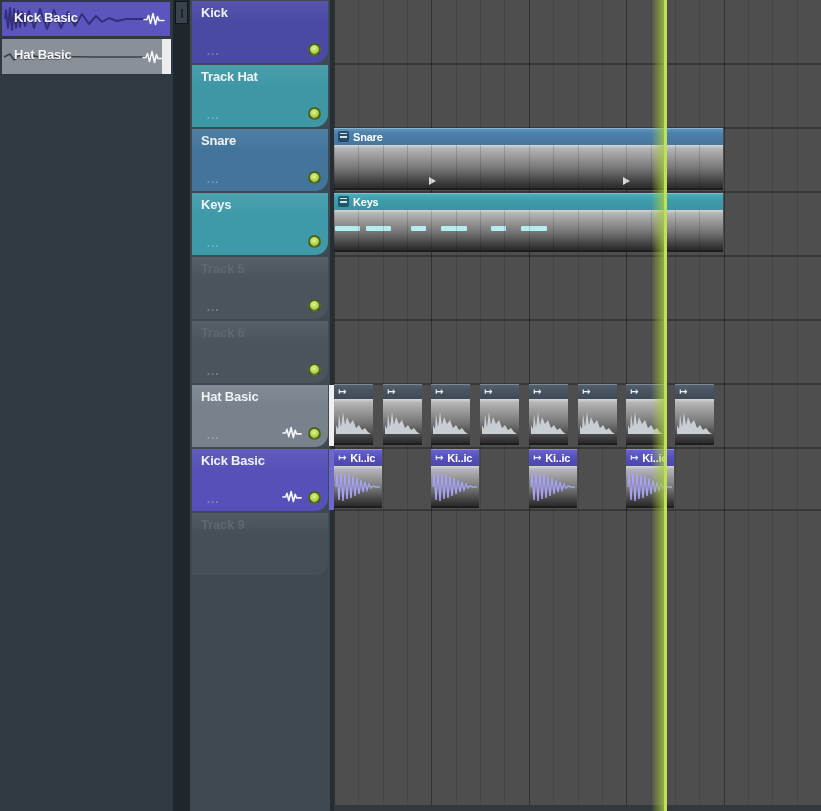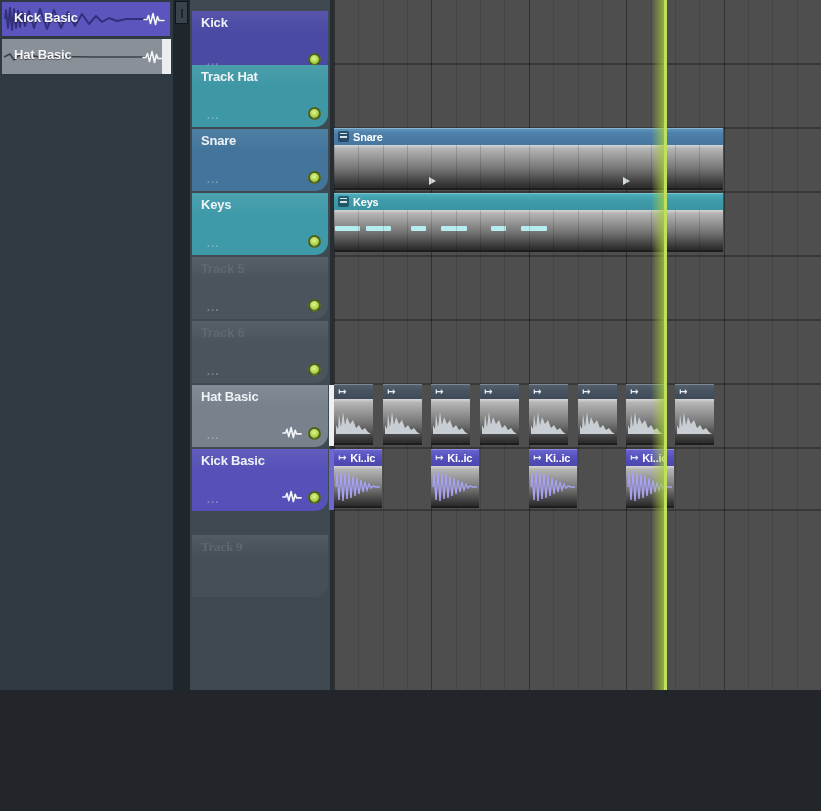--- a/index.html
+++ b/index.html
@@ -1,17 +1,17 @@
 <!DOCTYPE html>
 <html><head>
 <meta charset="utf-8">
 <style>
   html,body{margin:0;padding:0;background:#22262b;}
   *{box-sizing:border-box;}
-  .root{position:relative;width:821px;height:690px;overflow:hidden;
+  .root{position:relative;width:821px;height:811px;overflow:hidden;
         font-family:"Liberation Sans","DejaVu Sans",sans-serif;background:#c2410c;}
   .abs{position:absolute;}
 
   
   .browser{left:0;top:0;width:173px;height:811px;background:#2e3942;}
   .b-item{position:absolute;left:2px;overflow:hidden;cursor:pointer;}
   .b-item.kick{top:2px;width:168px;height:34px;background:#5a56bd;}
   .b-item.hat{top:39px;width:160px;height:35px;background:#899098;}
   .hat-strip{left:162px;top:39px;width:9px;height:35px;background:#ecedee;}
   .b-label{position:absolute;left:12px;top:8px;font-size:13px;font-weight:700;
@@ -24,29 +24,29 @@
   
   .vsb{left:173px;top:0;width:17px;height:811px;background:#1f262c;}
   .vsb-thumb{position:absolute;left:2px;top:1px;width:13px;height:23px;
              background:#39434c;border:1px solid #10151a;}
   .vsb-thumb::after{content:"";position:absolute;left:5px;top:7px;width:2px;height:9px;background:#1d242a;}
 
   
   .headers{left:190px;top:0;width:140px;height:811px;background:#3e4951;}
   .tile{position:absolute;left:2px;width:136px;height:62px;border-bottom-right-radius:13px;
         background-image:linear-gradient(rgba(255,255,255,0.07),rgba(255,255,255,0) 35%);cursor:pointer;}
-  .t0{top:11px;background-color:#4a49a4;}
+  .t0{top:1px;background-color:#4a49a4;}
   .t1{top:65px;background-color:#3e97a5;}
   .t2{top:129px;background-color:#43759c;}
   .t3{top:193px;background-color:#3e9aa9;}
   .t4{top:257px;background-color:#49545c;}
   .t5{top:321px;background-color:#49545c;}
   .t6{top:385px;background-color:#78828d;}
   .t7{top:449px;background-color:#5551b8;}
-  .t8{top:535px;background-color:#454f57;font-family:Liberation Serif, serif;}
+  .t8{top:513px;background-color:#454f57;}
   .t-name{position:absolute;left:9px;top:4px;font-size:13px;font-weight:700;
           color:#eef2f5;letter-spacing:-0.2px;}
   .tile.dim .t-name{color:#5d6870;}
   .t-dots{position:absolute;left:15px;bottom:6px;font-size:10px;font-weight:700;
           color:rgba(255,255,255,0.32);letter-spacing:1.5px;}
   .led{position:absolute;right:7px;bottom:7px;width:13px;height:13px;border-radius:50%;
        background:radial-gradient(circle at 45% 38%,#ddf39b 0%,#b7dc52 45%,#94bb35 75%,#7fa52c 100%);
        border:2px solid rgba(22,27,10,0.6);cursor:pointer;}
   .tile .sparkle{right:26px;bottom:7px;}
 

